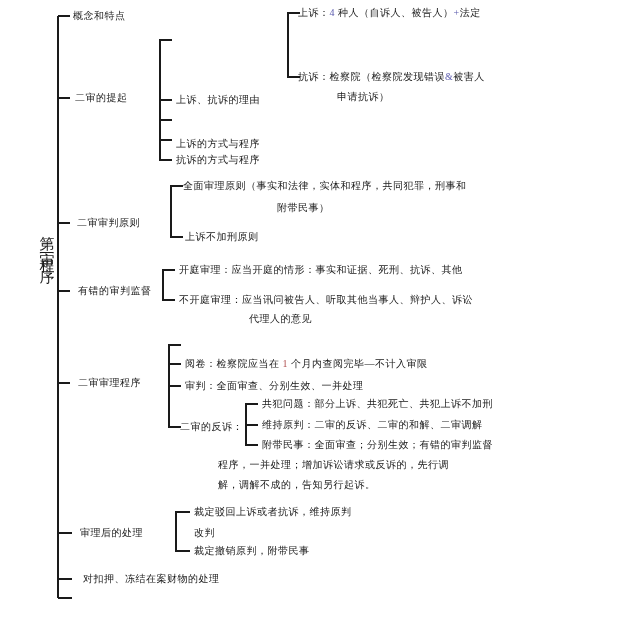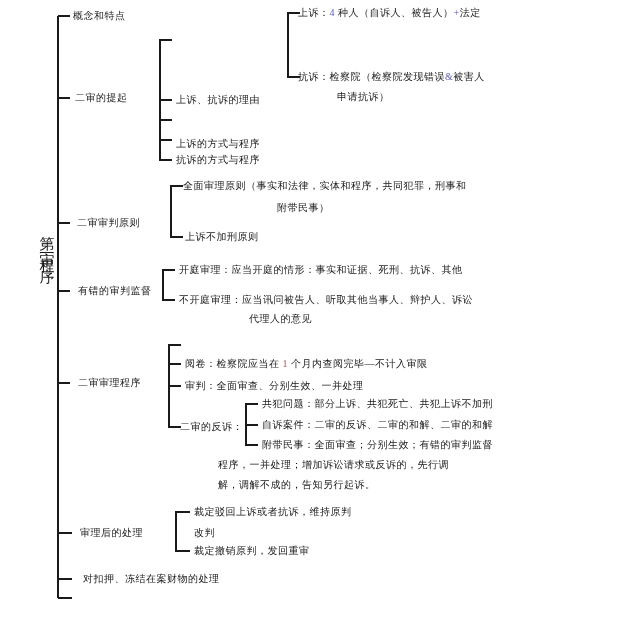--- a/index.html
+++ b/index.html
@@ -60,22 +60,22 @@
 
   <div class="node" style="left:179px;top:261px">开庭审理：应当开庭的情形：事实和证据、死刑、抗诉、其他</div>
   <div class="node" style="left:179px;top:291px">不开庭审理：应当讯问被告人、听取其他当事人、辩护人、诉讼</div>
   <div class="node" style="left:249px;top:310px">代理人的意见</div>
 
   <div class="node" style="left:185px;top:355px"><span>阅卷：检察院应当在 </span><span style="color: rgb(176, 80, 80);">1</span><span> 个月内查阅完毕—不计入审限</span></div>
   <div class="node" style="left:185px;top:377px">审判：全面审查、分别生效、一并处理</div>
   <div class="node" style="left:180px;top:418px">二审的反诉：</div>
 
   <div class="node" style="left:262px;top:395px">共犯问题：部分上诉、共犯死亡、共犯上诉不加刑</div>
-  <div class="node" style="left:262px;top:416px">自诉案件：二审的反诉、二审的和解、二审的和解</div>
+  <div class="node" style="left:262px;top:416px">维持原判：二审的反诉、二审的和解、二审调解</div>
   <div class="node" style="left:262px;top:436px">附带民事：全面审查；分别生效；有错的审判监督</div>
   <div class="node" style="left:218px;top:456px">程序，一并处理；增加诉讼请求或反诉的，先行调</div>
   <div class="node" style="left:218px;top:476px">解，调解不成的，告知另行起诉。</div>
 
   <div class="node" style="left:194px;top:503px">裁定驳回上诉或者抗诉，维持原判</div>
   <div class="node" style="left:194px;top:524px">改判</div>
-  <div class="node" style="left:194px;top:542px">裁定撤销原判，发回重审</div>
+  <div class="node" style="left:194px;top:542px">裁定撤销原判，附带民事</div>
 
 </div>
 
 </body></html>

